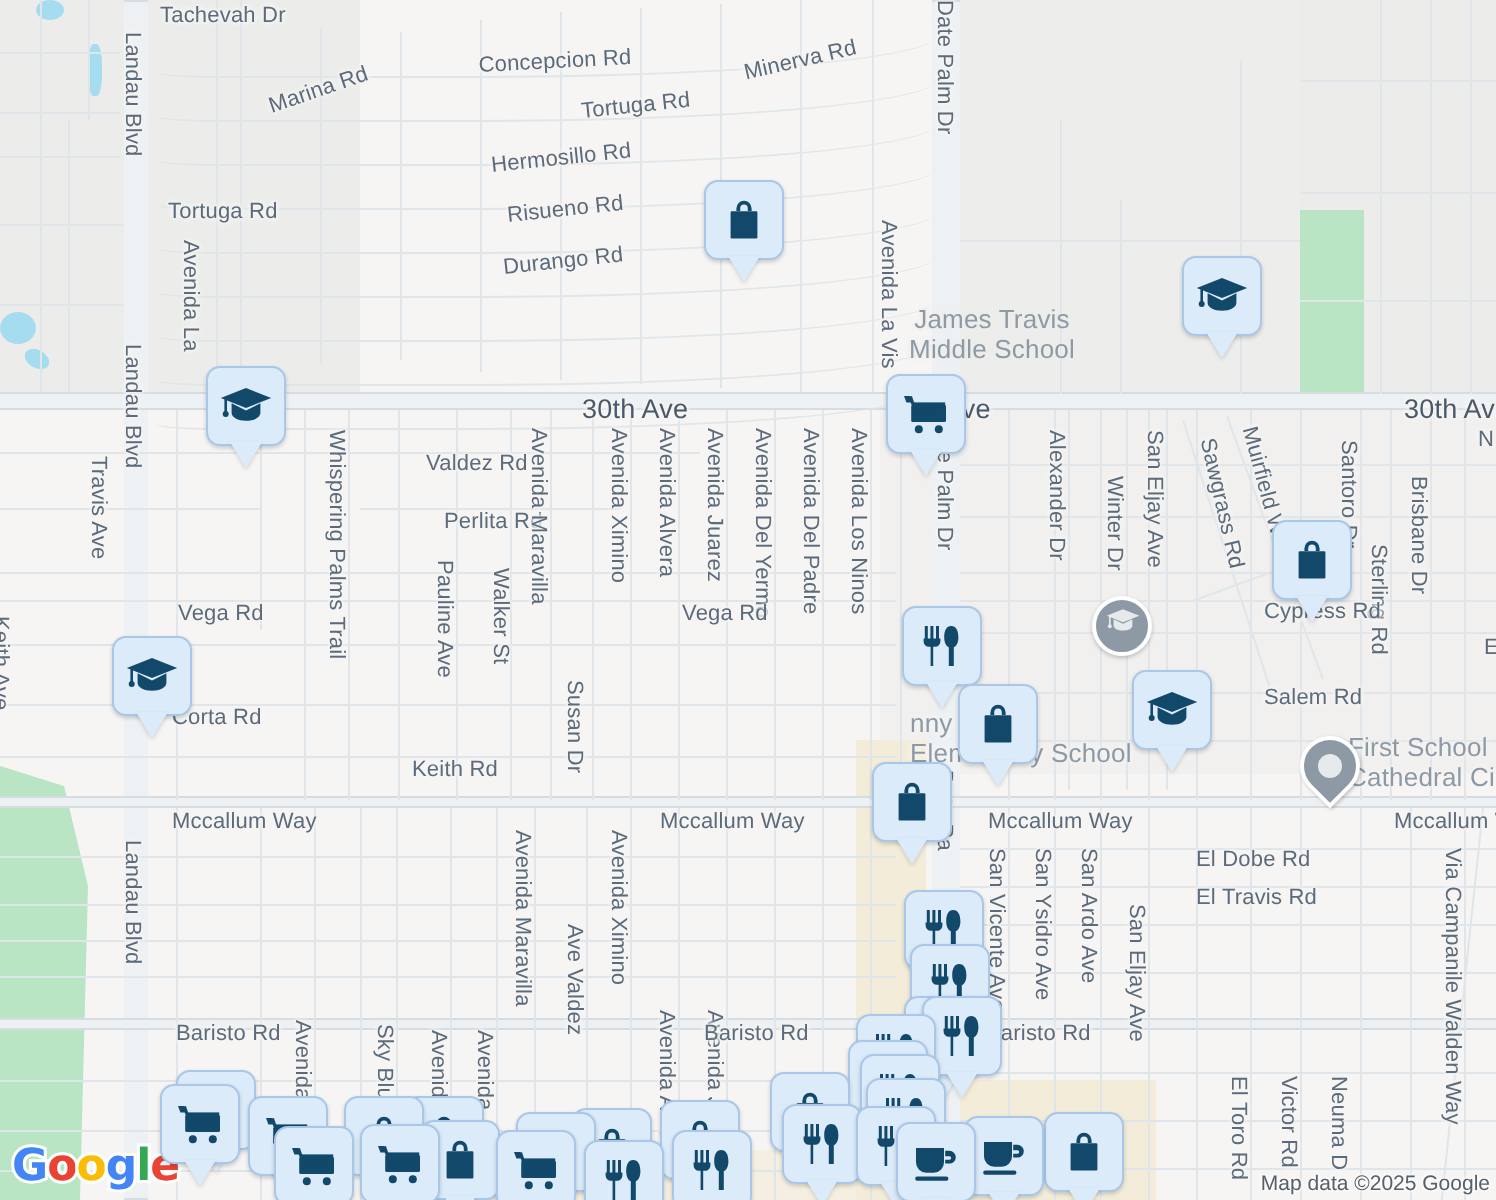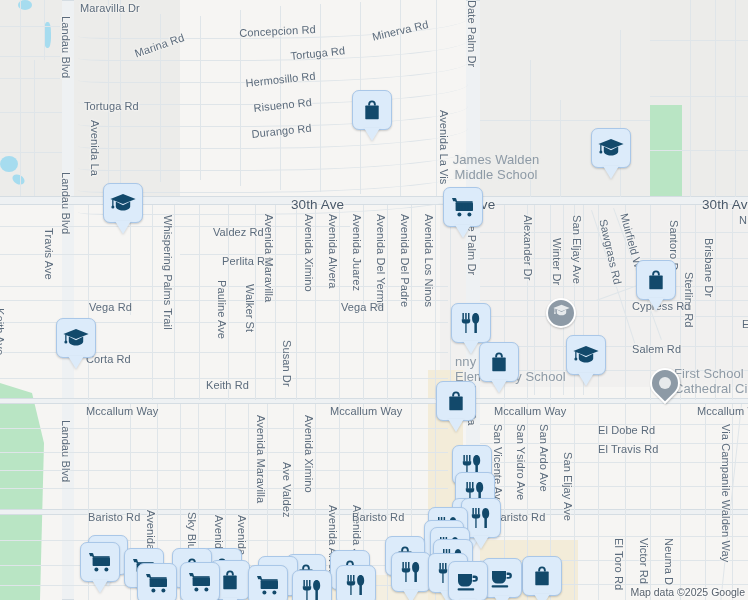--- a/index.html
+++ b/index.html
@@ -260,21 +260,21 @@
       <div class="rline w1" style="left: 480px; top: 120px; width: 170px; height: 1px;"></div>
       <div class="rline w1" style="left: 690px; top: 0px; width: 1px; height: 197px;"></div>
       <div class="rline w1" style="left: 715px; top: 0px; width: 1px; height: 197px;"></div>
       <div class="rline w1" style="left: 735px; top: 0px; width: 1px; height: 197px;"></div>
       <div class="rline w1" style="left: 650px; top: 40px; width: 98px; height: 1px;"></div>
       <div class="rline w1" style="left: 650px; top: 96px; width: 98px; height: 1px;"></div>
       <div class="rline w1" style="left: 650px; top: 150px; width: 98px; height: 1px;"></div>
     </div>
 
   <div id="street-labels">
-      <div class="lbl" style="left: 80px; top: 2px;">Maravilla Dr</div>
+      <div class="lbl" style="left: 80px; top: 2px;">Tachevah Dr</div>
       <div class="lbl" style="left: 133px; top: 48px; transform: rotate(-19deg);">Marina Rd</div>
       <div class="lbl" style="left: 239px; top: 27px; transform: rotate(-3deg);">Concepcion Rd</div>
       <div class="lbl" style="left: 371px; top: 31px; transform: rotate(-13deg);">Minerva Rd</div>
       <div class="lbl" style="left: 290px; top: 50px; transform: rotate(-6deg);">Tortuga Rd</div>
       <div class="lbl" style="left: 245px; top: 77px; transform: rotate(-6deg);">Hermosillo Rd</div>
       <div class="lbl" style="left: 253px; top: 102px; transform: rotate(-6deg);">Risueno Rd</div>
       <div class="lbl" style="left: 84px; top: 100px;">Tortuga Rd</div>
       <div class="lbl" style="left: 251px; top: 128px; transform: rotate(-6deg);">Durango Rd</div>
       <div class="lbl" style="left: 72px; top: 16px; transform: rotate(90deg);">Landau Blvd</div>
       <div class="lbl" style="left: 72px; top: 172px; transform: rotate(90deg);">Landau Blvd</div>
@@ -340,21 +340,21 @@
       <div class="lbl" style="left: 550px; top: 424px; transform: rotate(90deg);">San Ardo Ave</div>
       <div class="lbl" style="left: 574px; top: 452px; transform: rotate(90deg);">San Eljay Ave</div>
       <div class="lbl" style="left: 625px; top: 538px; transform: rotate(90deg);">El Toro Rd</div>
       <div class="lbl" style="left: 650px; top: 538px; transform: rotate(90deg);">Victor Rd</div>
       <div class="lbl" style="left: 675px; top: 538px; transform: rotate(90deg);">Neuma D</div>
       <div class="lbl" style="left: 732px; top: 424px; transform: rotate(90deg);">Via Campanile Walden Way</div>
       <div class="lbl" style="left: 742px; top: 318px;">E</div>
     </div>
   <div id="poi-labels">
       <div class="lbl poi" style="left: 496px; top: 152px; text-align: center; transform: translateX(-50%);">
-        <div>James Walden</div>
+        <div>James Travis</div>
         <div>Middle School</div>
       </div>
       <div class="lbl poi2" style="left: 455px; top: 354px;">
         <div>nny Sand</div>
         <div>Elementary School</div>
       </div>
       <div class="lbl poi2" style="left: 674px; top: 366px;">
         <div>First School</div>
         <div>Cathedral Ci</div>
       </div>
@@ -625,15 +625,18 @@
             <path d="M5.8 8.6v4.8c0 2.3 3.2 4 7.2 4s7.2-1.7 7.2-4V8.6L13 12.2z"></path>
             <rect x="2.2" y="6.6" width="1.3" height="6.6"></rect>
             <circle cx="2.85" cy="14" r="1.5"></circle>
           </svg></span></div>
       <div class="gpin" style="left: 650px; top: 368px; z-index: 458;">
         <div class="bubble"></div>
         <div class="dot"></div>
       </div>
     </div>
 
+  <div id="google-logo">
+    <span class="g1">G</span><span class="o1">o</span><span class="o2">o</span><span class="g2">g</span><span class="l1">l</span><span class="e1">e</span>
+  </div>
   <div id="attribution">Map data ©2025 Google</div>
 
 </div>
 
 </body></html>

